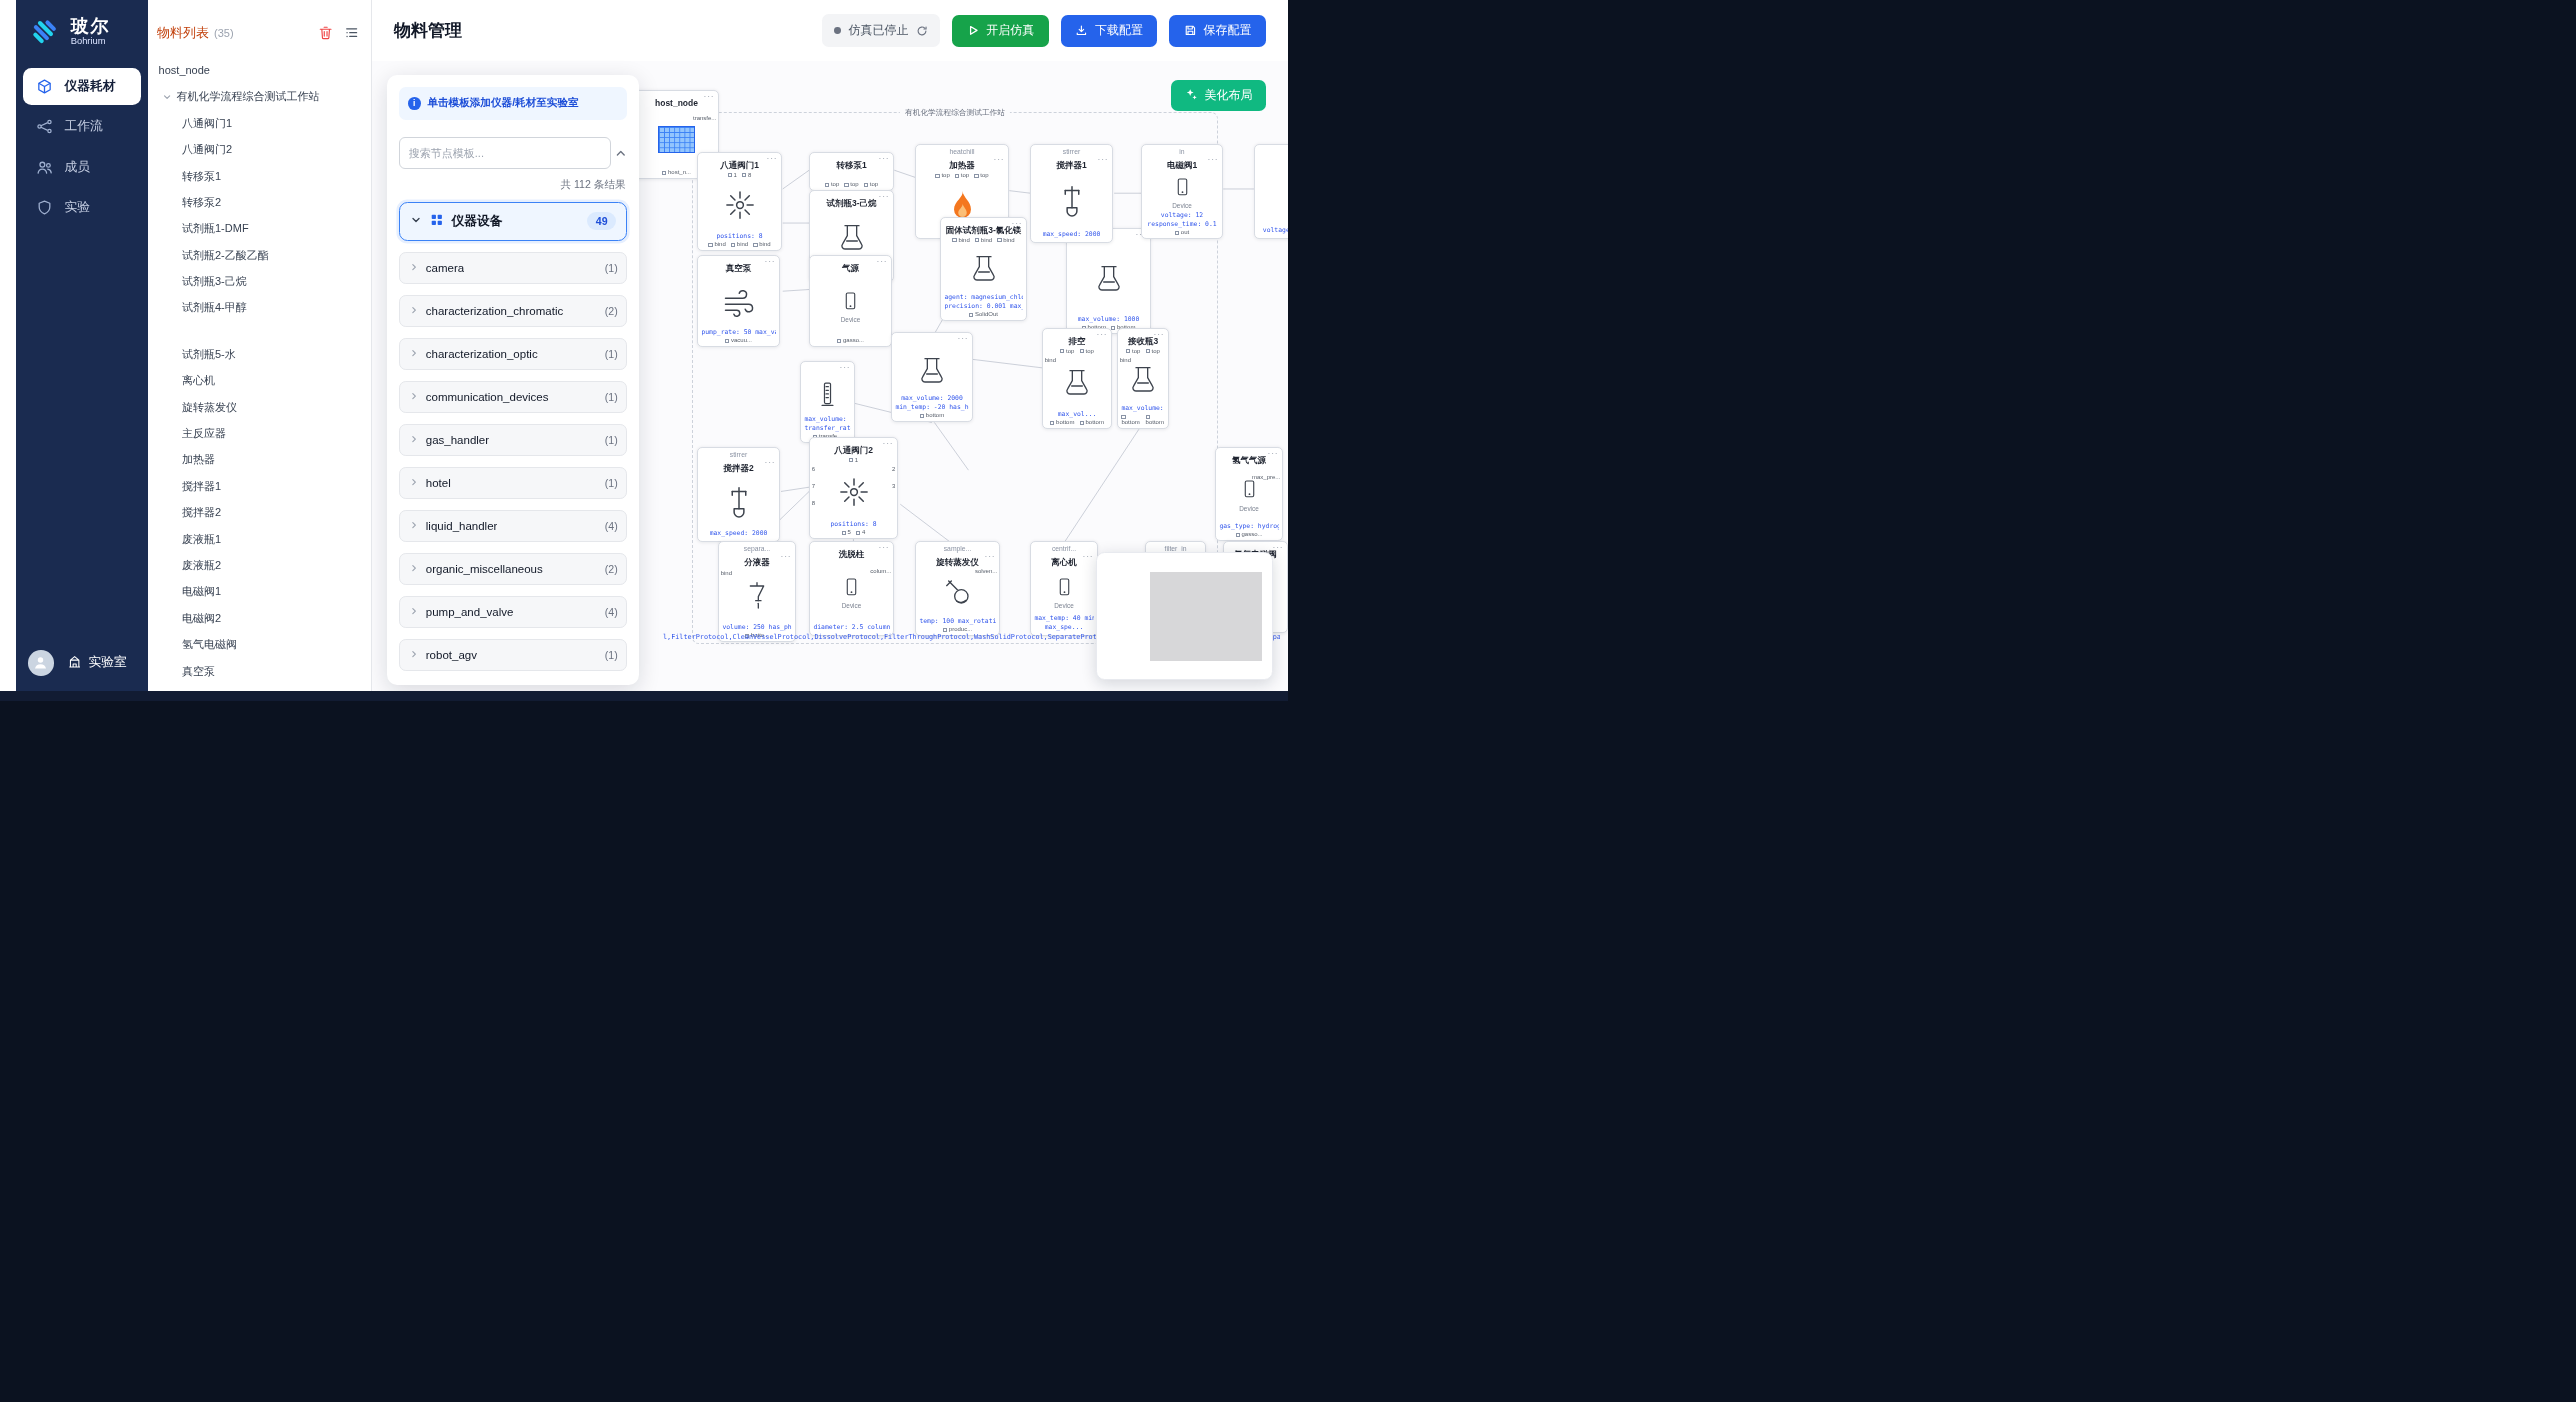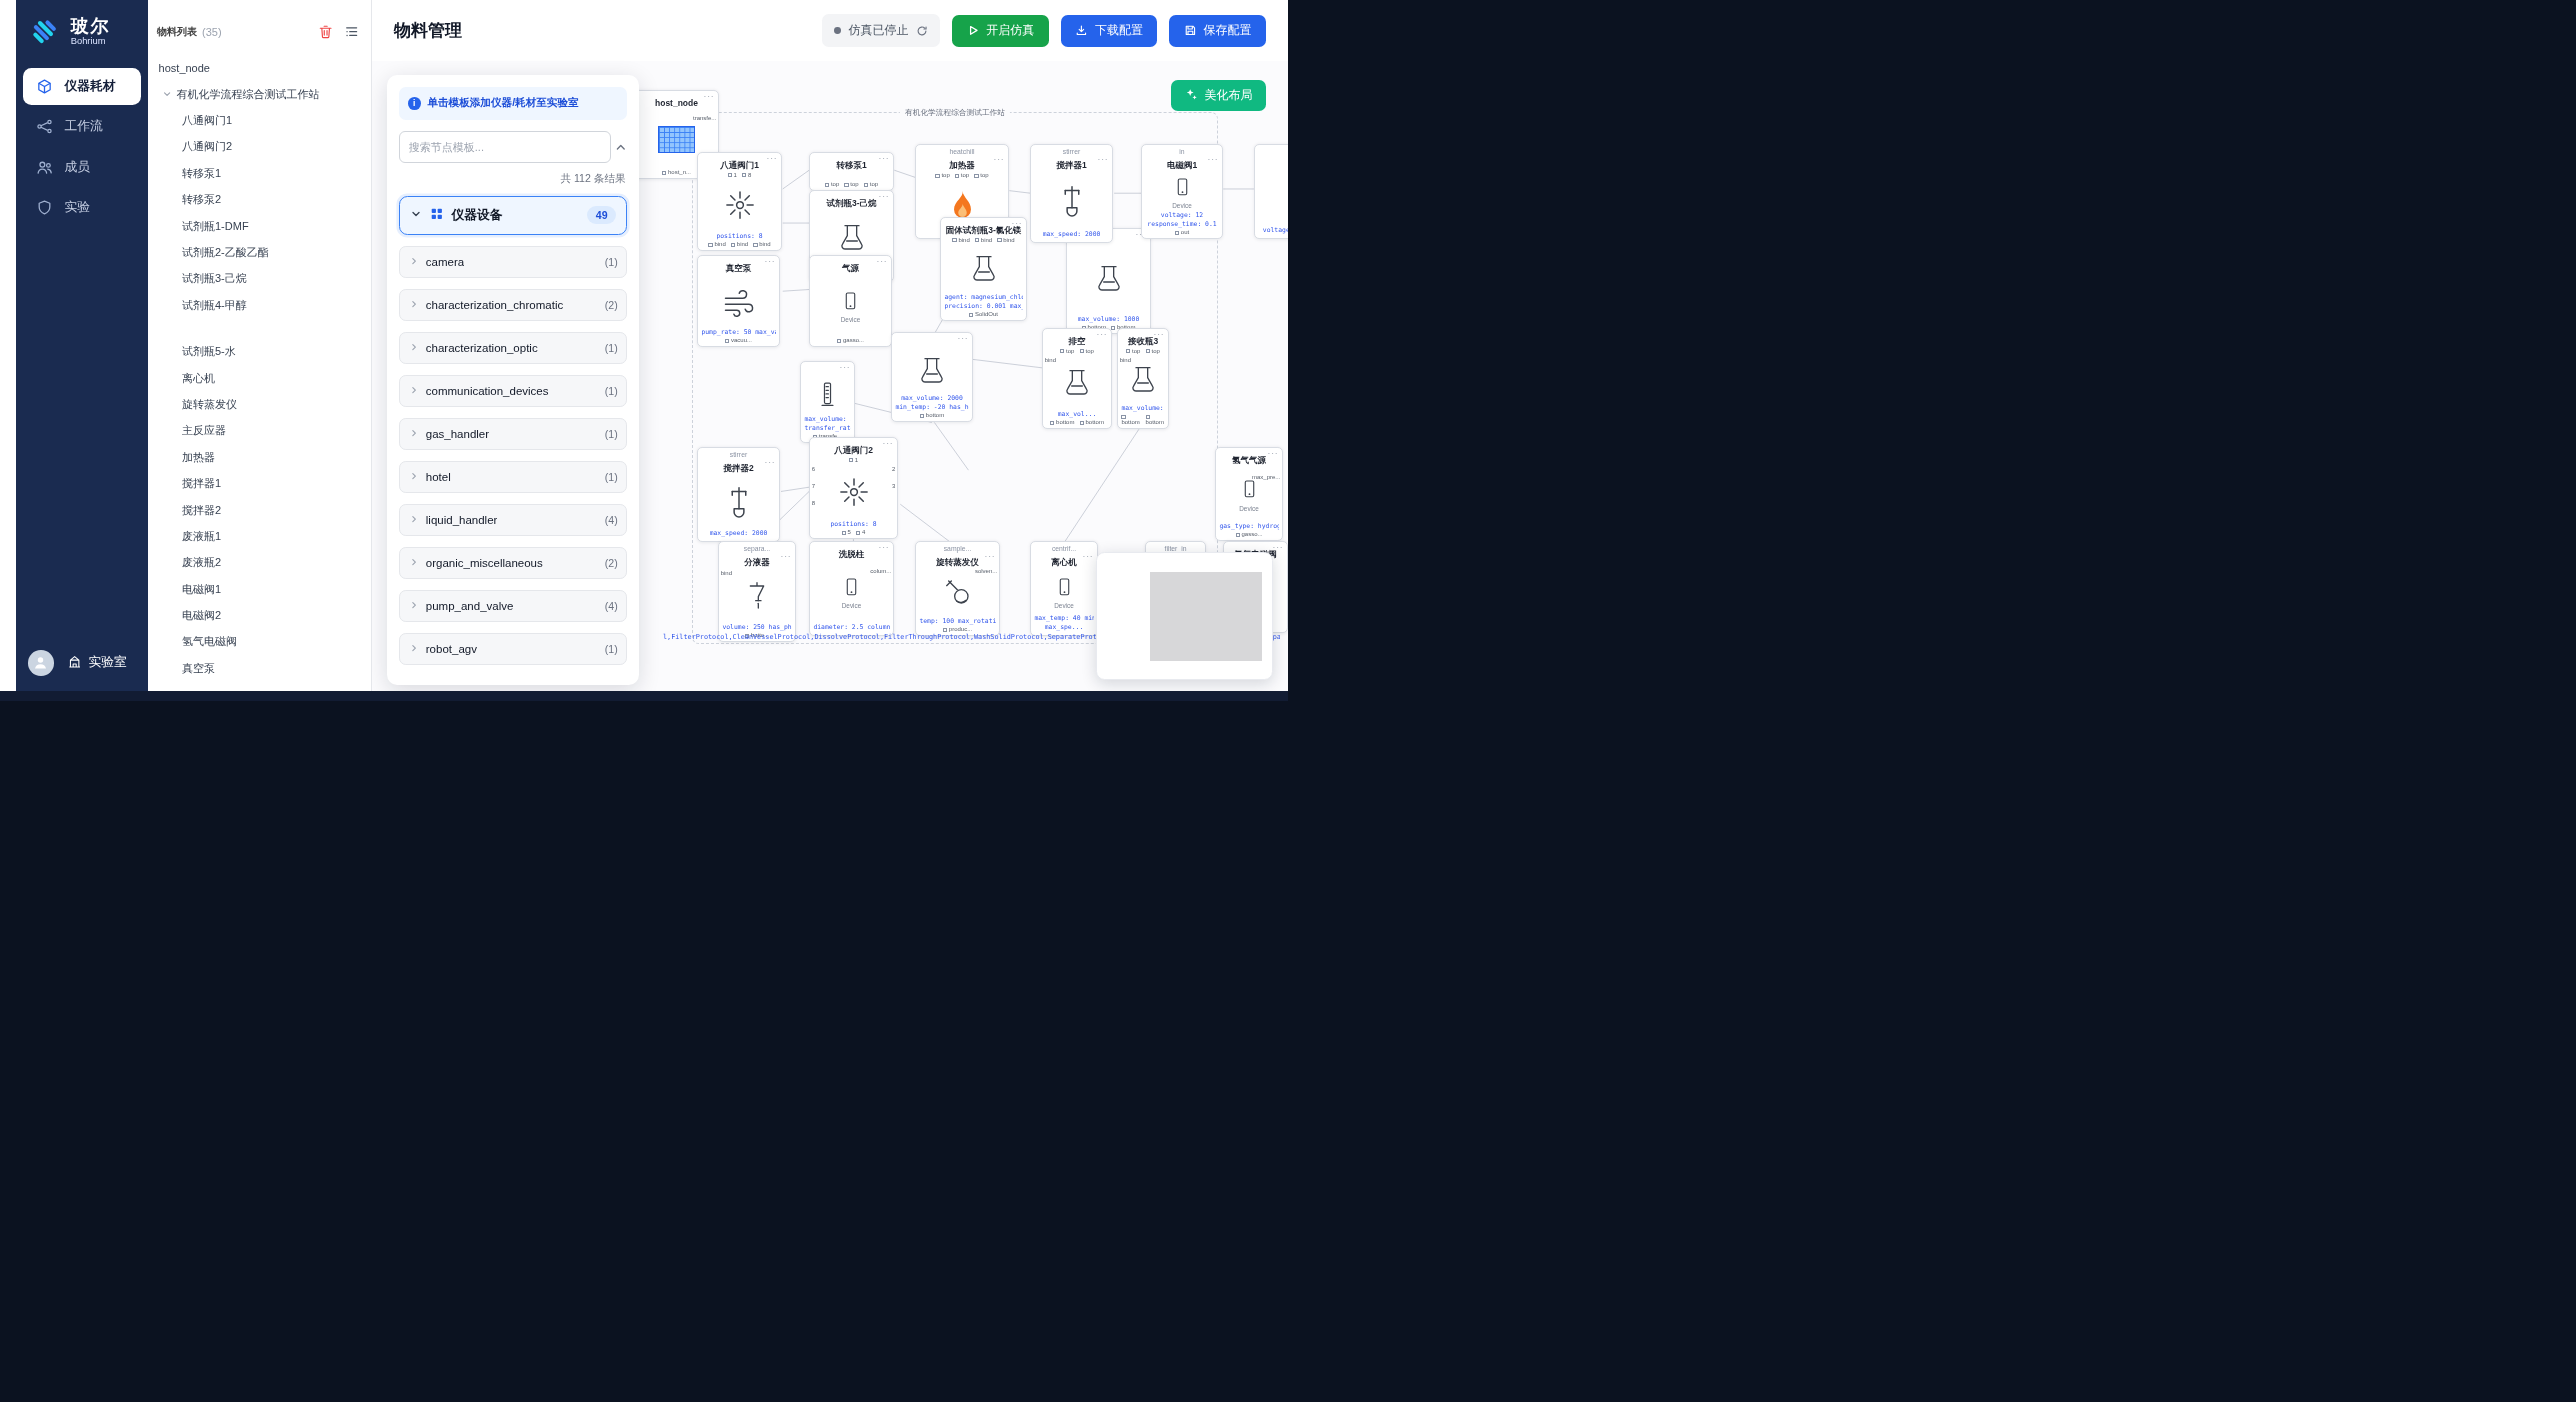--- a/index.html
+++ b/index.html
@@ -20,21 +20,21 @@
   .nav-ic{display:inline-flex;color:#9fb0d0}
   .nav-ic svg{width:17px;height:17px;display:block}
   .nav-item.active .nav-ic{color:#2563eb}
   .side-footer{position:absolute;left:12px;bottom:15.3px;display:flex;align-items:center;gap:13.6px}
   .avatar{width:25.6px;height:25.6px;border-radius:50%;background:#cbd5e1;display:flex;align-items:center;justify-content:center;overflow:hidden}
   .lab-label{display:flex;gap:6px;font-size:12.8px;color:#fff;align-items:center}
 
   
   .materials{position:absolute;left:145px;top:0;width:227px;height:691px;background:#fff;border-right:0.9px solid #e5e7eb;z-index:25}
   .mat-head{display:flex;align-items:center;padding:24px 12px 10.2px}
-  .mat-title{font-size:10px;font-weight:700;color:#404040}
+  .mat-title{font-size:13px;font-weight:400;color:#c2410c}
   .mat-count{font-size:11px;color:#9ca3af;margin-left:5.1px}
   .mat-icons{margin-left:auto;display:flex;gap:10.2px;align-items:center}
   .mat-icons span{display:inline-flex;cursor:pointer}
   .tree{overflow:hidden;height:632px;padding-top:5.1px}
   .tree-row{display:flex;align-items:center;height:26.4px;font-size:11px;color:#374151;cursor:pointer;white-space:nowrap}
   .tree-chev{margin-right:4.3px;display:inline-flex}
 
   
   .main{position:absolute;left:372px;top:0;right:0;height:691px;background:#fff}
   .main-header{display:flex;align-items:center;height:61px;padding:0 22px;background:#fff}
@@ -72,21 +72,21 @@
   .hostgrid{width:37px;height:27px;border:0.9px solid #2563eb;background-color:#93c5fd;background-image:linear-gradient(#3b82f6 0.9px,transparent 0.9px),linear-gradient(90deg,#3b82f6 0.9px,transparent 0.9px);background-size:5.1px 5.1px}
   .protocol-text{position:absolute;left:291px;top:572px;width:617px;white-space:nowrap;overflow:hidden;font-family:"DejaVu Sans Mono",monospace;font-size:6.8px;color:#2f54eb;z-index:3}
   .beautify{position:absolute;right:22px;top:19px;display:flex;align-items:center;gap:6.8px;background:#10b981;color:#fff;border:none;border-radius:6.8px;height:31px;padding:0 13.6px;font-size:12px;font-weight:500;cursor:pointer;z-index:16;font-family:inherit}
   .minimap{position:absolute;left:724px;top:491px;width:177px;height:128px;background:#fff;border:0.9px solid #e8eaef;border-radius:8.5px;box-shadow:0 3.4px 15.3px rgba(15,23,42,.16);z-index:15}
   .minimap-view{position:absolute;left:53px;top:19px;width:112px;height:89px;background:#d7d7d9}
 
   
   .tpl-panel{position:absolute;left:15.3px;top:75px;width:252px;height:610px;background:#fff;border-radius:10.2px;box-shadow:0 5.1px 22px rgba(15,23,42,.14);padding:12px;z-index:20}
   .tpl-banner{display:flex;align-items:center;gap:6.8px;background:#eff6ff;border-radius:6.8px;padding:9.4px 8.5px;font-size:10.6px;color:#1d4ed8;font-weight:600}
   .info-ic{width:12.8px;height:12.8px;border-radius:50%;background:#2563eb;color:#fff;font-size:8.5px;display:flex;align-items:center;justify-content:center;font-weight:700;flex:none}
-  .tpl-search-row{display:flex;align-items:center;gap:3px;margin-top:11px}
+  .tpl-search-row{display:flex;align-items:center;gap:3px;margin-top:17px}
   .tpl-search{flex:1;height:32px;border:0.9px solid #d1d5db;border-radius:6px;padding:0 8.5px;font-size:11px;color:#111;font-family:inherit;outline:none;background:#fff}
   .tpl-search::placeholder{color:#9ca3af}
   .tpl-collapse{display:inline-flex;cursor:pointer}
   .tpl-count{text-align:right;font-size:10.6px;color:#6b7280;margin:9.4px 1.7px 9.4px}
   .tpl-group{display:flex;align-items:center;gap:7.7px;background:#eff6ff;border:0.9px solid #3b82f6;box-shadow:0 0 0 2.6px rgba(59,130,246,.13);border-radius:8.5px;height:39px;padding:0 10.2px;cursor:pointer}
   .tpl-group-label{font-size:12.8px;font-weight:700;color:#111827}
   .tpl-badge{margin-left:auto;background:#dbeafe;color:#1d4ed8;font-size:10.6px;border-radius:9.4px;padding:2.6px 8.5px;font-weight:600}
   .tpl-cats{margin-top:11px;display:flex;flex-direction:column;gap:11px}
   .cat-row{display:flex;align-items:center;gap:6.8px;background:#f6f7f9;border:0.9px solid #e5e7eb;border-radius:6.8px;height:32px;padding:0 8.5px;cursor:pointer}
   .cat-chev{display:inline-flex}

